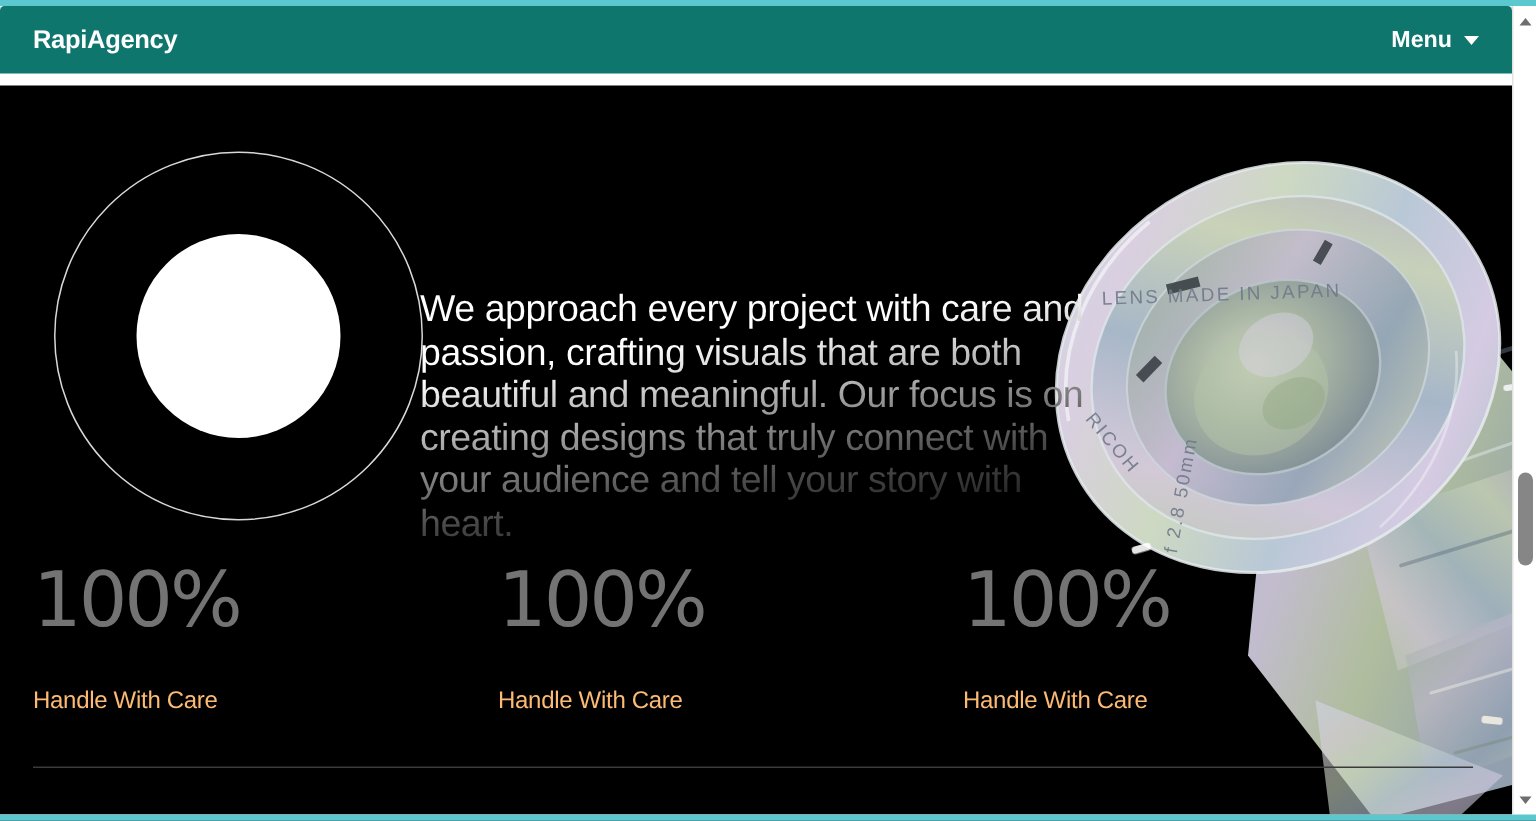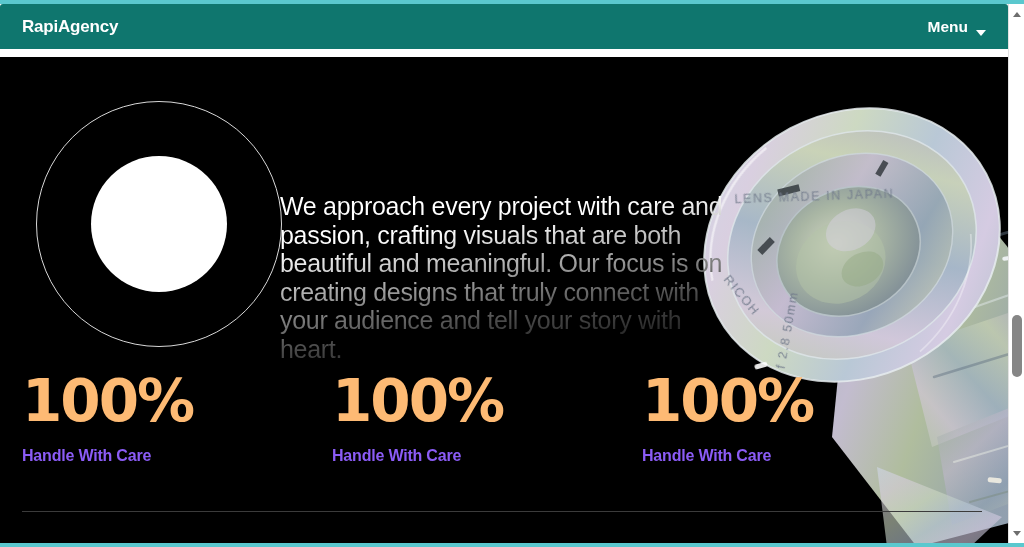--- a/index.html
+++ b/index.html
@@ -39,21 +39,21 @@
   }
   .brand {
     color:#ffffff;
     font-size:17px;
     font-weight:bold;
     letter-spacing:-0.2px;
     white-space:nowrap;
   }
   .menu-toggle {
     display:flex;
-    align-items:flex-end;
+    align-items:center;
     gap:8px;
     color:#ffffff;
     font-size:15.5px;
     font-weight:bold;
     cursor:pointer;
     white-space:nowrap;
   }
   .caret {
     width:0; height:0;
     border-left:5px solid transparent;
@@ -121,32 +121,32 @@
 
   
   .stats {
     position:absolute;
     left:22px; top:306px;
     width:960px;
     display:flex;
   }
   .stat { width:310px; }
   .stat-value {
-    color:#fdba74;
-    font-size:58px;
+    color:#737373;
+    font-size:51px;
     line-height:76px;
-    font-weight:700;
+    font-weight:400;
     letter-spacing:-2px;
     font-family:"DejaVu Sans", sans-serif;
   }
   .stat-label {
-    margin-top:8px;
-    color:#8b5cf6;
+    margin-top:20px;
+    color:#fdba74;
     font-size:16px;
-    font-weight:bold;
+    font-weight:normal;
     letter-spacing:-0.2px;
   }
 
   
   .rule {
     position:absolute;
     left:22px; bottom:31px;
     width:960px; height:1px;
     background:#3b3b3b;
   }

